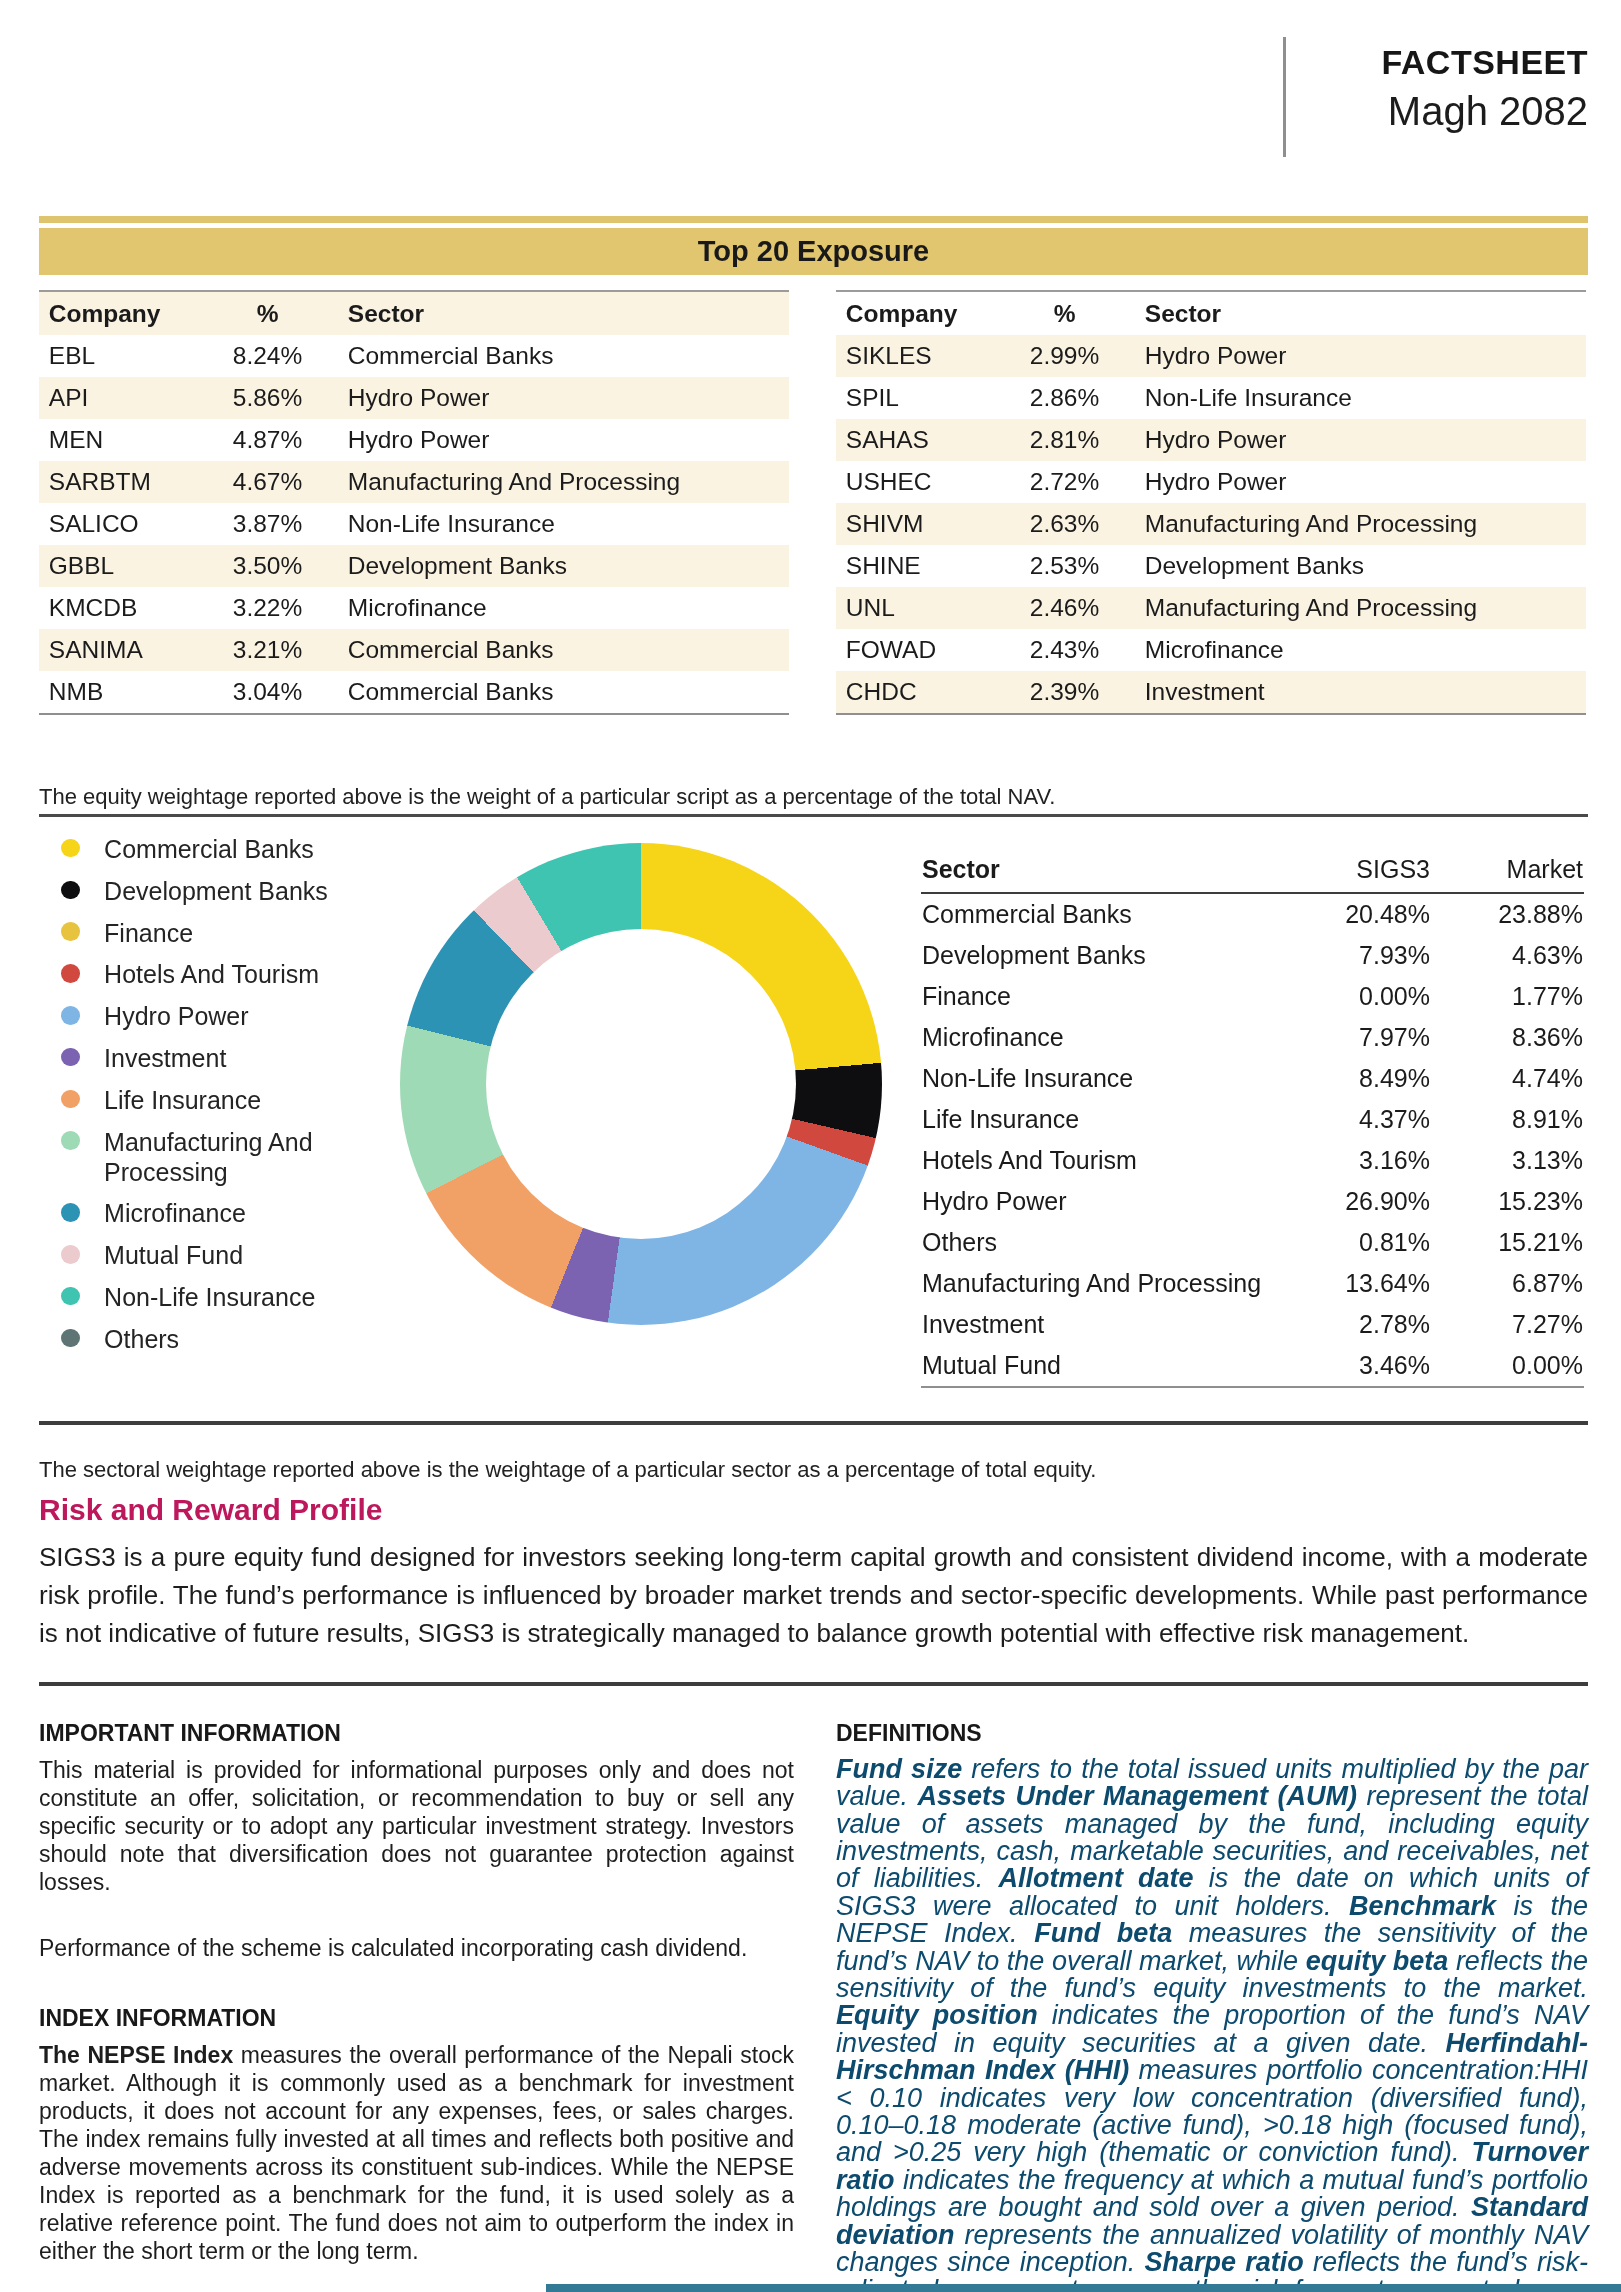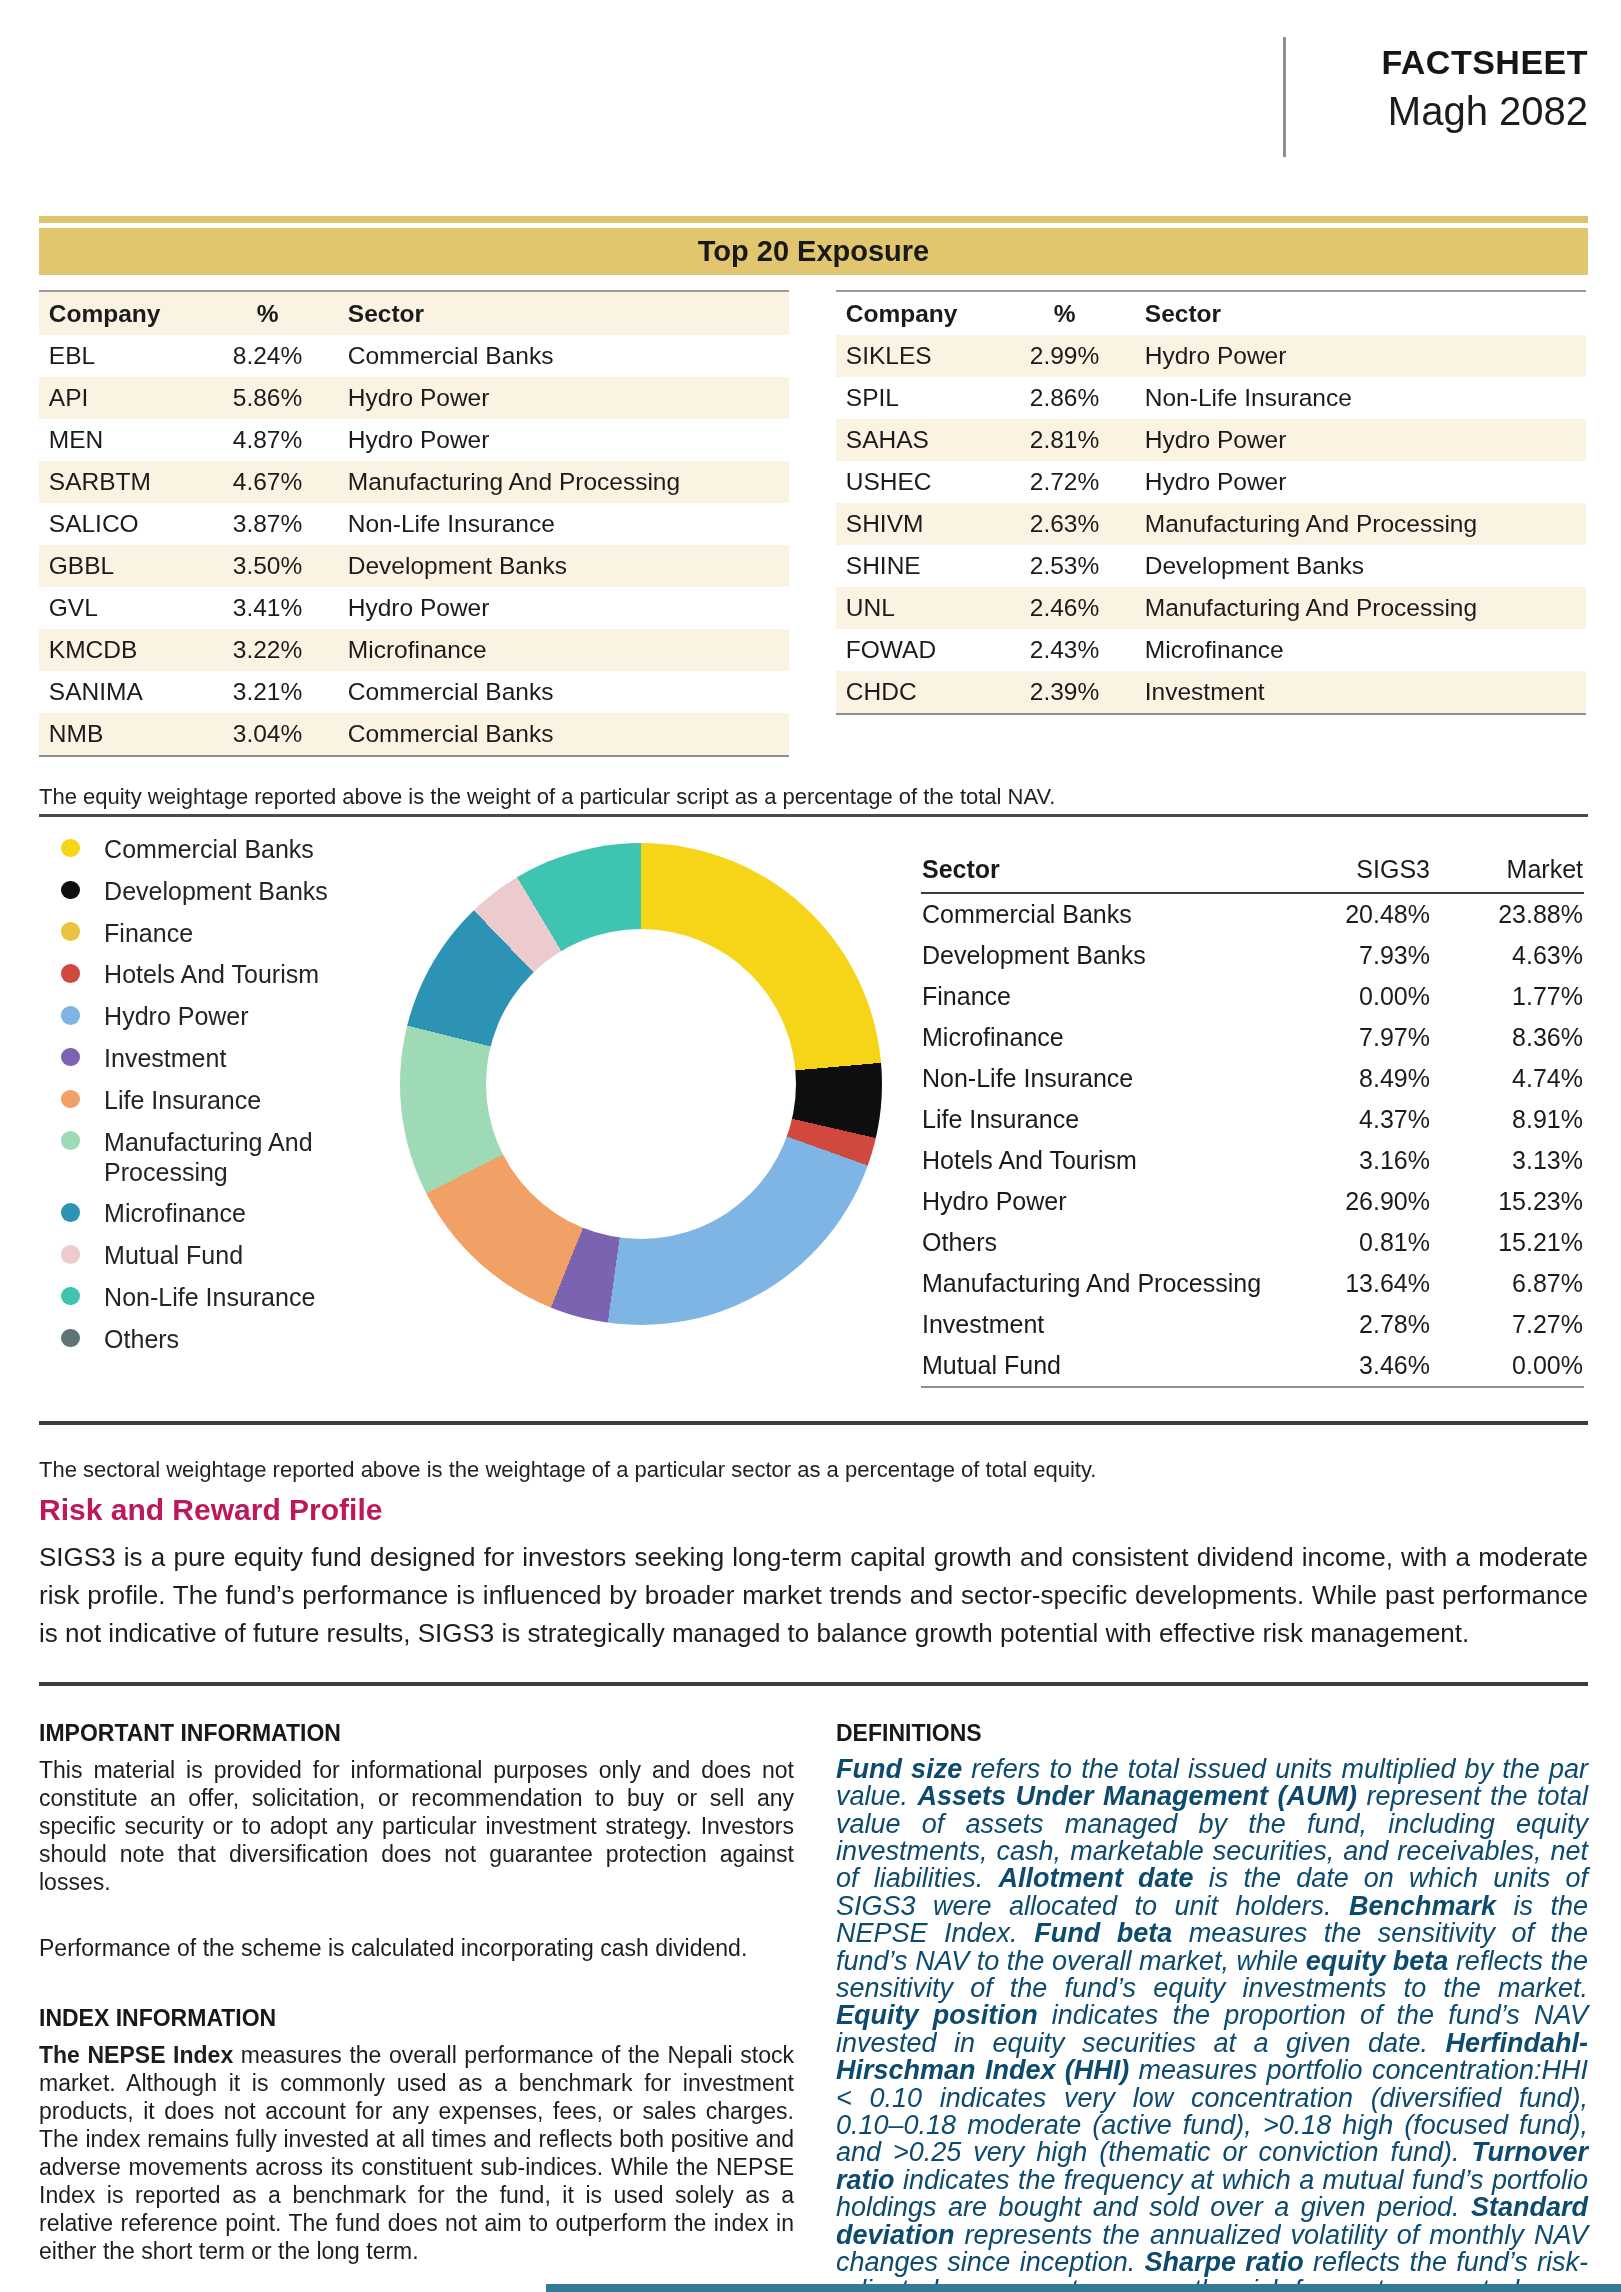--- a/index.html
+++ b/index.html
@@ -128,25 +128,20 @@
           <td class="c0">SALICO</td>
           <td class="c1">3.87%</td>
           <td class="c2">Non-Life Insurance</td>
         </tr>
         <tr>
           <td class="c0">GBBL</td>
           <td class="c1">3.50%</td>
           <td class="c2">Development Banks</td>
         </tr>
         <tr>
-          <td class="c0">GVL</td>
-          <td class="c1">3.41%</td>
-          <td class="c2">Hydro Power</td>
-        </tr>
-        <tr>
           <td class="c0">KMCDB</td>
           <td class="c1">3.22%</td>
           <td class="c2">Microfinance</td>
         </tr>
         <tr>
           <td class="c0">SANIMA</td>
           <td class="c1">3.21%</td>
           <td class="c2">Commercial Banks</td>
         </tr>
         <tr>

